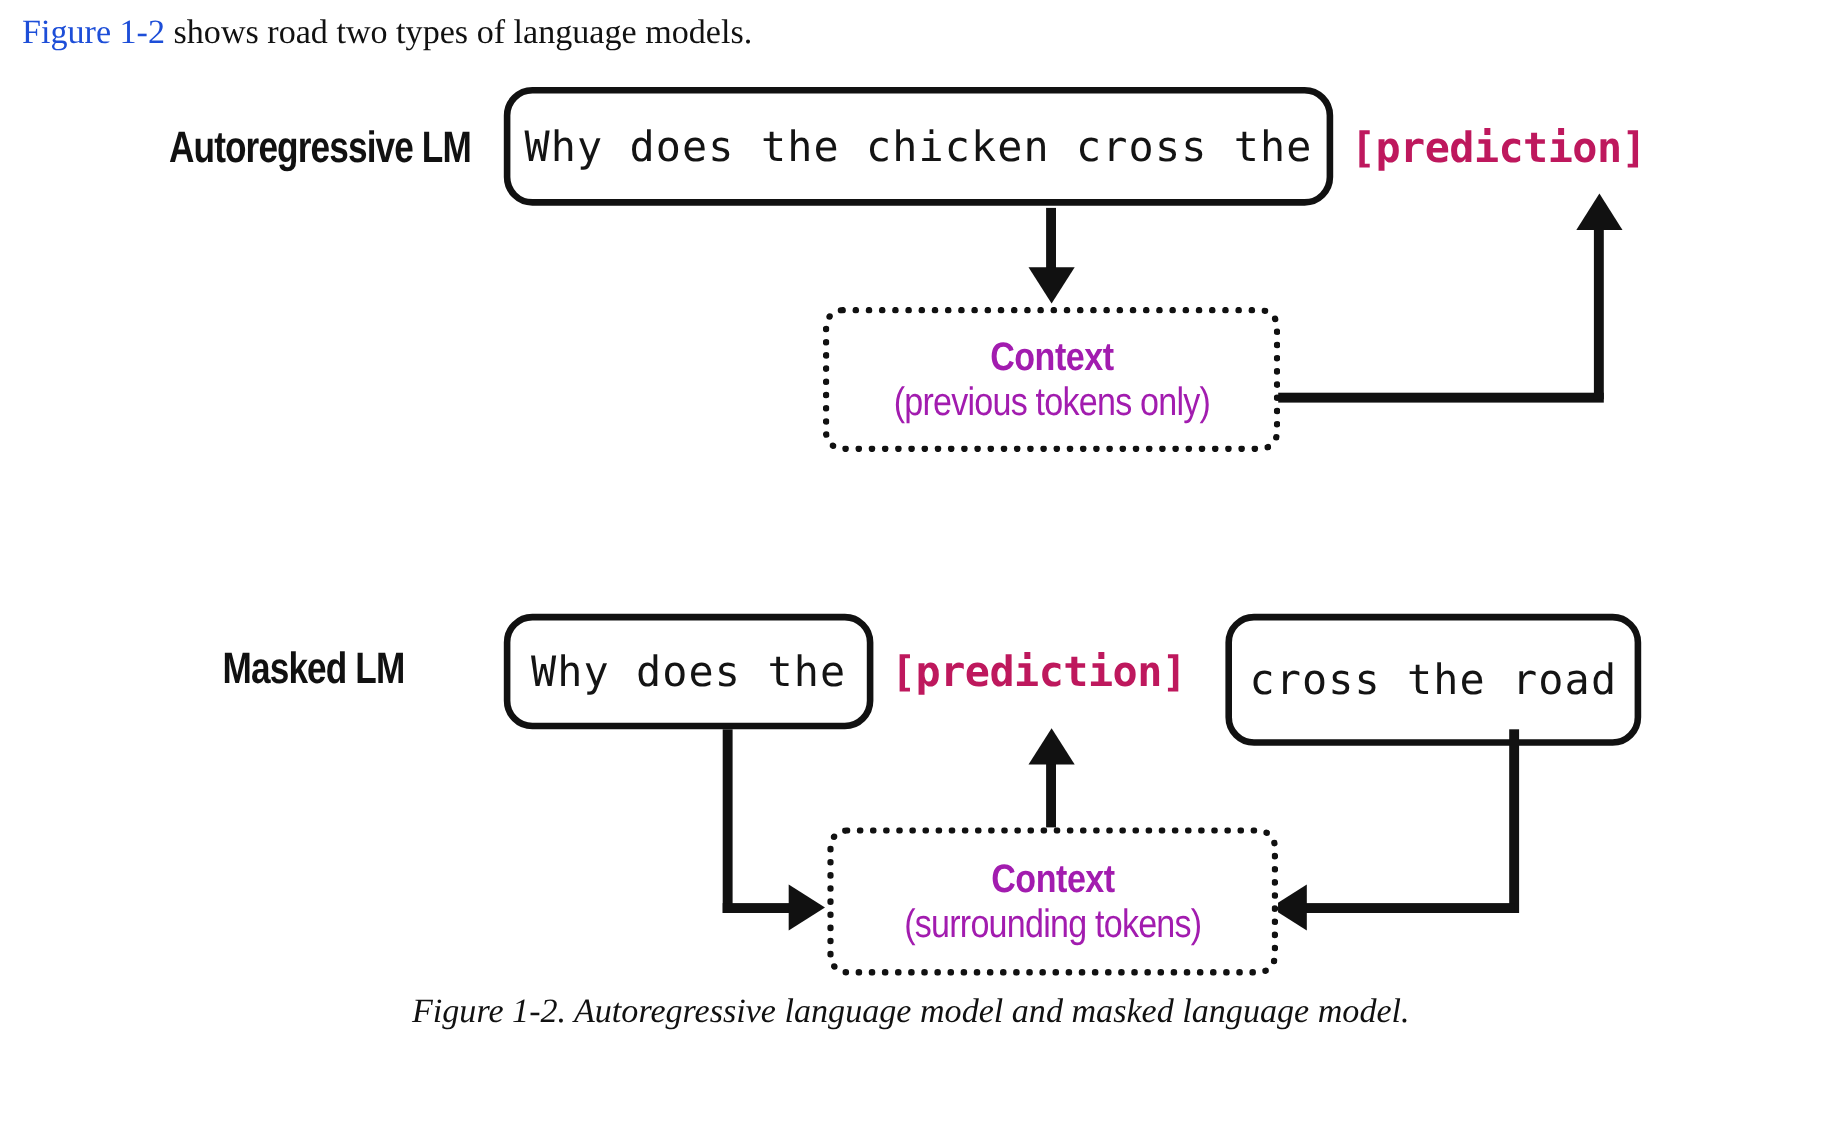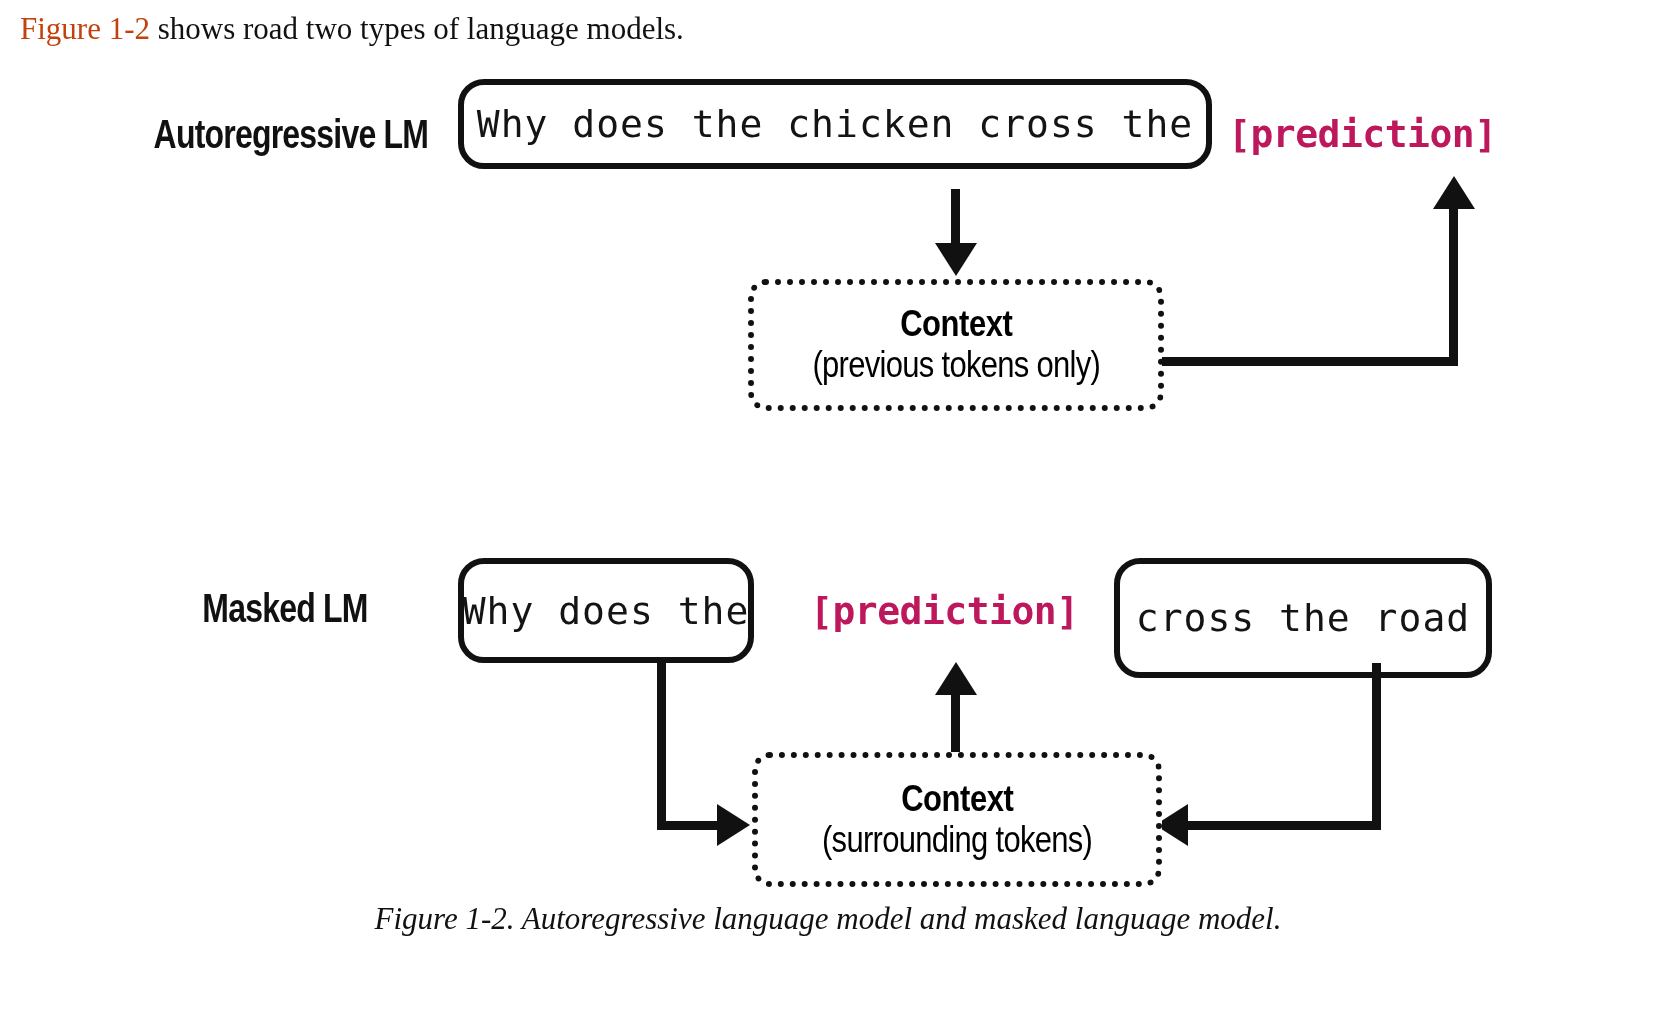--- a/index.html
+++ b/index.html
@@ -20,21 +20,21 @@
     position: absolute;
     left: 20px;
     top: 10px;
     font-family: "Liberation Serif", serif;
     font-size: 31px;
     line-height: 38px;
     color: #111111;
     white-space: nowrap;
   }
   #intro-line .fig-ref {
-    color: #c2410c;
+    color: #1d4ed8;
   }
 
   
   .row-label {
     position: absolute;
     font-family: "Liberation Sans", sans-serif;
     font-weight: bold;
     font-size: 40px;
     letter-spacing: -1.0px;
     color: #111111;
@@ -66,26 +66,26 @@
     font-size: 38px;
     letter-spacing: 1px;
     color: #141414;
     white-space: nowrap;
   }
 
   #box-ar-tokens {
     left: 458px;
     top: 79px;
     width: 754px;
-    height: 90px;
+    height: 108px;
   }
   #box-mlm-left {
     left: 458px;
     top: 558px;
-    width: 296px;
+    width: 336px;
     height: 105px;
   }
   #box-mlm-right {
     left: 1114px;
     top: 558px;
     width: 378px;
     height: 120px;
   }
 
   
@@ -111,21 +111,21 @@
   .context-box {
     position: absolute;
     box-sizing: border-box;
     border: 6px dotted #111111;
     border-radius: 18px;
     background: #ffffff;
     display: flex;
     flex-direction: column;
     align-items: center;
     justify-content: center;
-    color: #000000;
+    color: #a21caf;
   }
   .context-title {
     font-family: "Liberation Sans", sans-serif;
     font-weight: bold;
     font-size: 36px;
     letter-spacing: -0.5px;
     transform: scaleX(0.86);
     line-height: 40px;
   }
   .context-sub {

